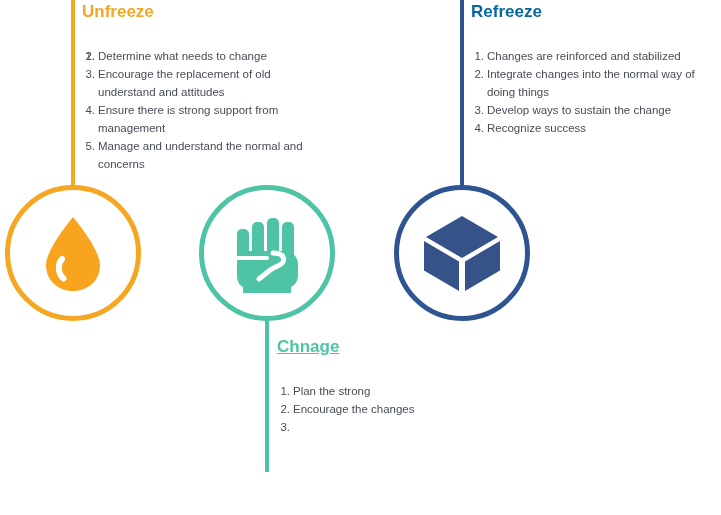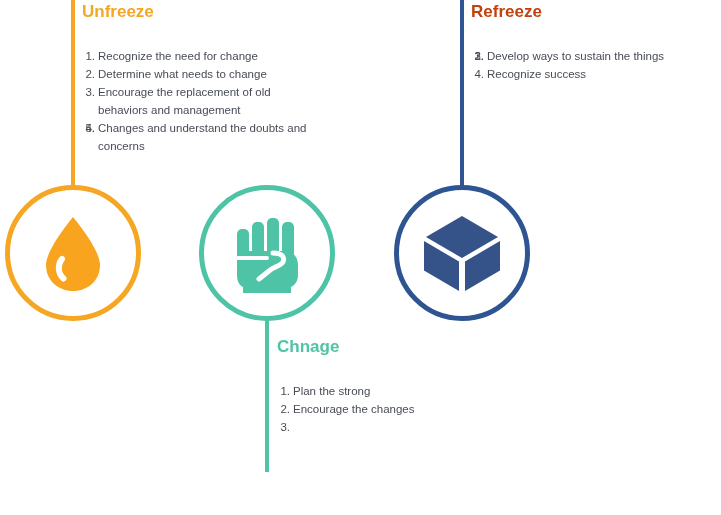--- a/index.html
+++ b/index.html
@@ -74,22 +74,22 @@
   }
   .panel-list li .num {
     position: absolute;
     left: 0;
     top: 0;
     width: 13px;
     text-align: right;
   }
 
   .t-unfreeze { color: #F5A623; }
-  .t-change   { color: #4EC3A5; }
-  .t-refreeze { color: #c2410c; }
+  .t-change   { color: #4EC3A5; text-decoration: underline; }
+  .t-refreeze { color: #0369a1; }
 </style>
 </head>
 <body>
 
 <div class="canvas">
 
   <div class="connector" style="left:71px; top:0px; height:188px; background:#F5A623;"></div>
   <div class="connector" style="left:265px; top:320px; height:152px; background:#4EC3A5;"></div>
   <div class="connector" style="left:460px; top:0px; height:188px; background:#2E5591;"></div>
 
@@ -136,52 +136,54 @@
         </g>
       </svg>
     </span>
   </div>
 
   <div class="panel" style="left:82px; top:2px; width:240px;">
     <div class="panel-title t-unfreeze">Unfreeze</div>
     <ul class="panel-list" style="margin-top:25px;">
       <li>
         <span class="num">1.</span>
-        <span>Recognize the need for change</span>
       </li>
       <li>
         <span class="num">2.</span>
         <span>Determine what needs to change</span>
       </li>
       <li>
         <span class="num">3.</span>
-        <span>Encourage the replacement of old behaviors and management</span>
+        <span>Encourage the replacement of old understand and attitudes</span>
       </li>
       <li>
         <span class="num">4.</span>
+        <span>Ensure there is strong support from management</span>
       </li>
       <li>
         <span class="num">5.</span>
-        <span>Changes and understand the doubts and concerns</span>
+        <span>Manage and understand the normal and concerns</span>
       </li>
     </ul>
   </div>
 
   <div class="panel" style="left:471px; top:2px; width:250px;">
     <div class="panel-title t-refreeze">Refreeze</div>
     <ul class="panel-list" style="margin-top:25px;">
       <li>
         <span class="num">1.</span>
+        <span>Changes are reinforced and stabilized</span>
       </li>
       <li>
         <span class="num">2.</span>
+        <span>Integrate changes into the normal way of doing things</span>
       </li>
       <li>
         <span class="num">3.</span>
-        <span>Develop ways to sustain the things</span>
+        <span>Develop ways to sustain the change</span>
       </li>
       <li>
         <span class="num">4.</span>
         <span>Recognize success</span>
       </li>
     </ul>
   </div>
 
   <div class="panel" style="left:277px; top:337px; width:250px;">
     <div class="panel-title t-change">Chnage</div>

